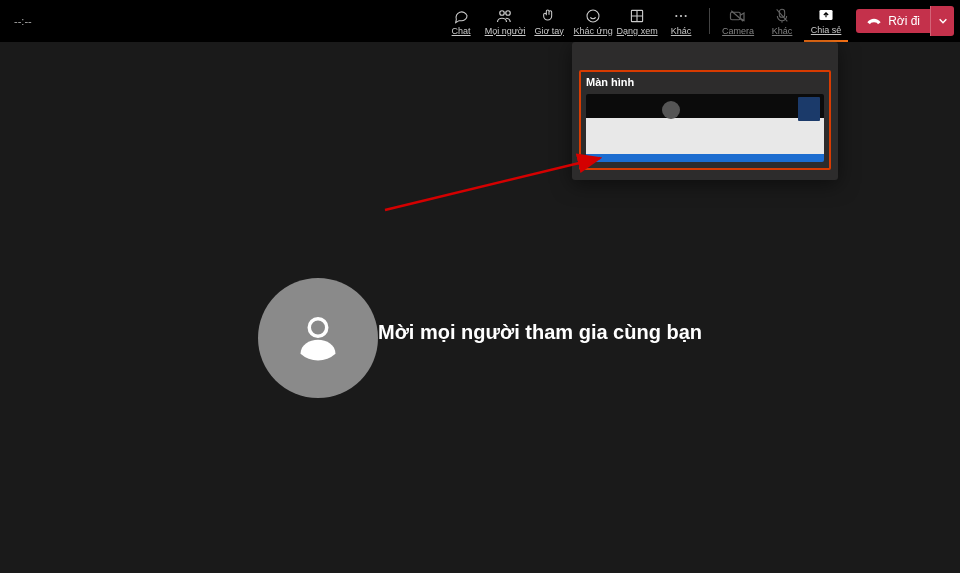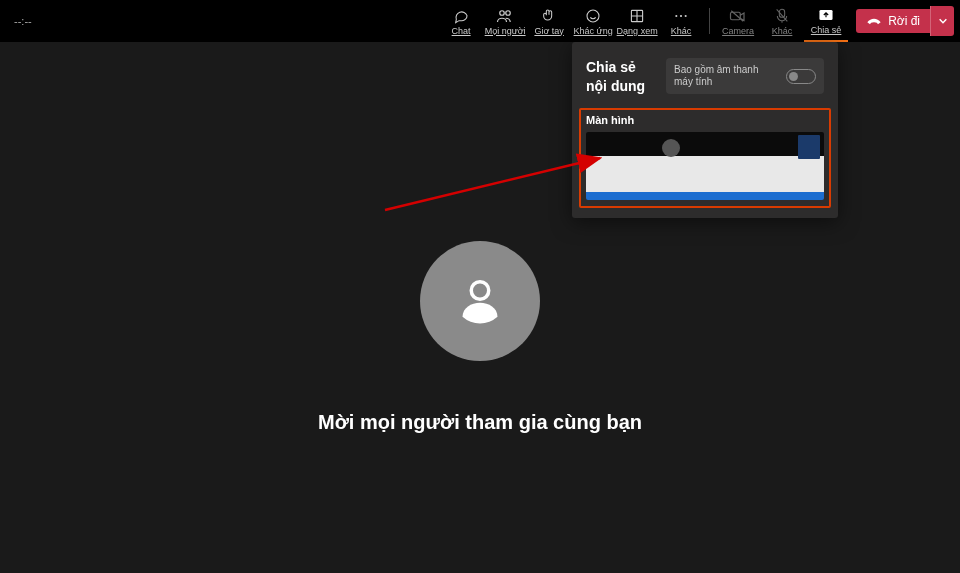--- a/index.html
+++ b/index.html
@@ -79,21 +79,21 @@
       justify-content: center;
       cursor: pointer;
     }
     .main-area {
       position: absolute;
       top: 42px;
       left: 0;
       right: 0;
       bottom: 0;
       display: flex;
-      flex-direction: column;
+      flex-direction: row;
       align-items: center;
       justify-content: center;
     }
     .avatar-circle {
       width: 120px;
       height: 120px;
       border-radius: 50%;
       background: #8a8a8a;
       display: flex;
       align-items: center;
@@ -360,27 +360,20 @@
   <div class="avatar-circle">
     <svg width="56" height="56" viewBox="0 0 64 64" fill="none" stroke="#fff" stroke-width="4">
       <circle cx="32" cy="20" r="10"></circle>
       <path d="M12 50c0-10 10-16 20-16s20 6 20 16a30 30 0 0 1-40 0z" fill="#fff" stroke="none"></path>
     </svg>
   </div>
   <div class="invite-text">Mời mọi người tham gia cùng bạn</div>
 </div>
 
 <div class="share-panel">
-  <div class="share-header">
-    <div class="share-title">Chia sẻ nội dung</div>
-    <div class="audio-toggle">
-      <span class="txt">Bao gồm âm thanh máy tính</span>
-      <span class="toggle"></span>
-    </div>
-  </div>
   <div class="share-options">
     <div class="share-card selected">
       <div class="card-title">Màn hình</div>
       <div class="thumb screen-thumb"></div>
     </div>
   </div>
 </div>
 
 <div class="arrow">
   <svg width="230" height="70" viewBox="0 0 230 70">

